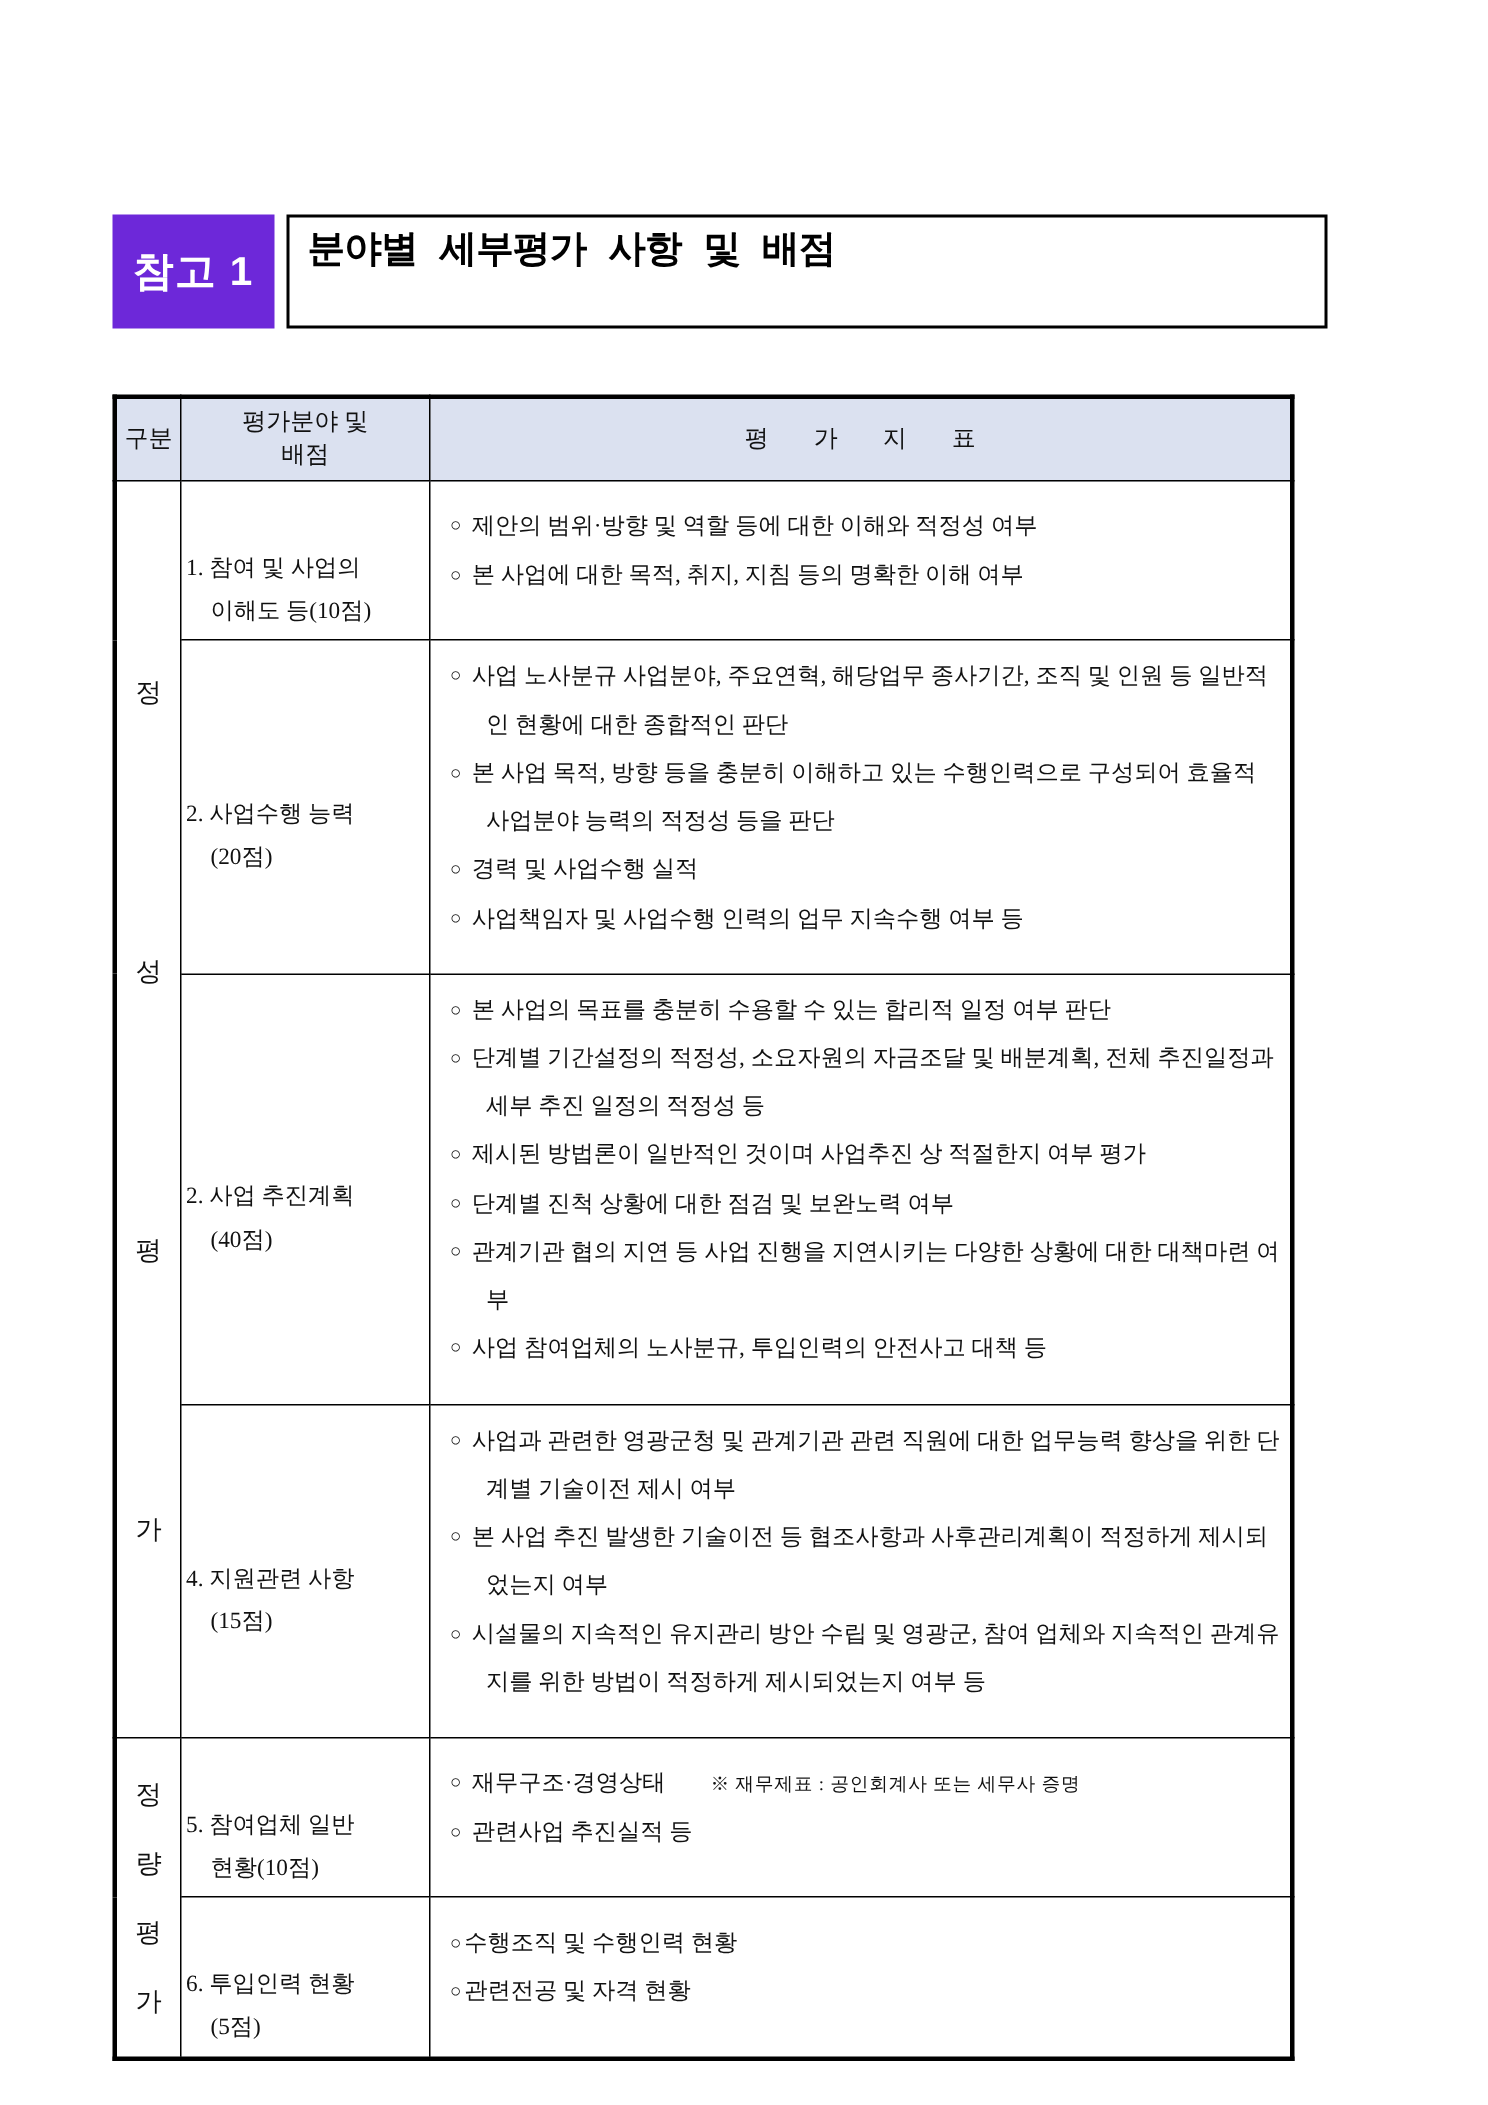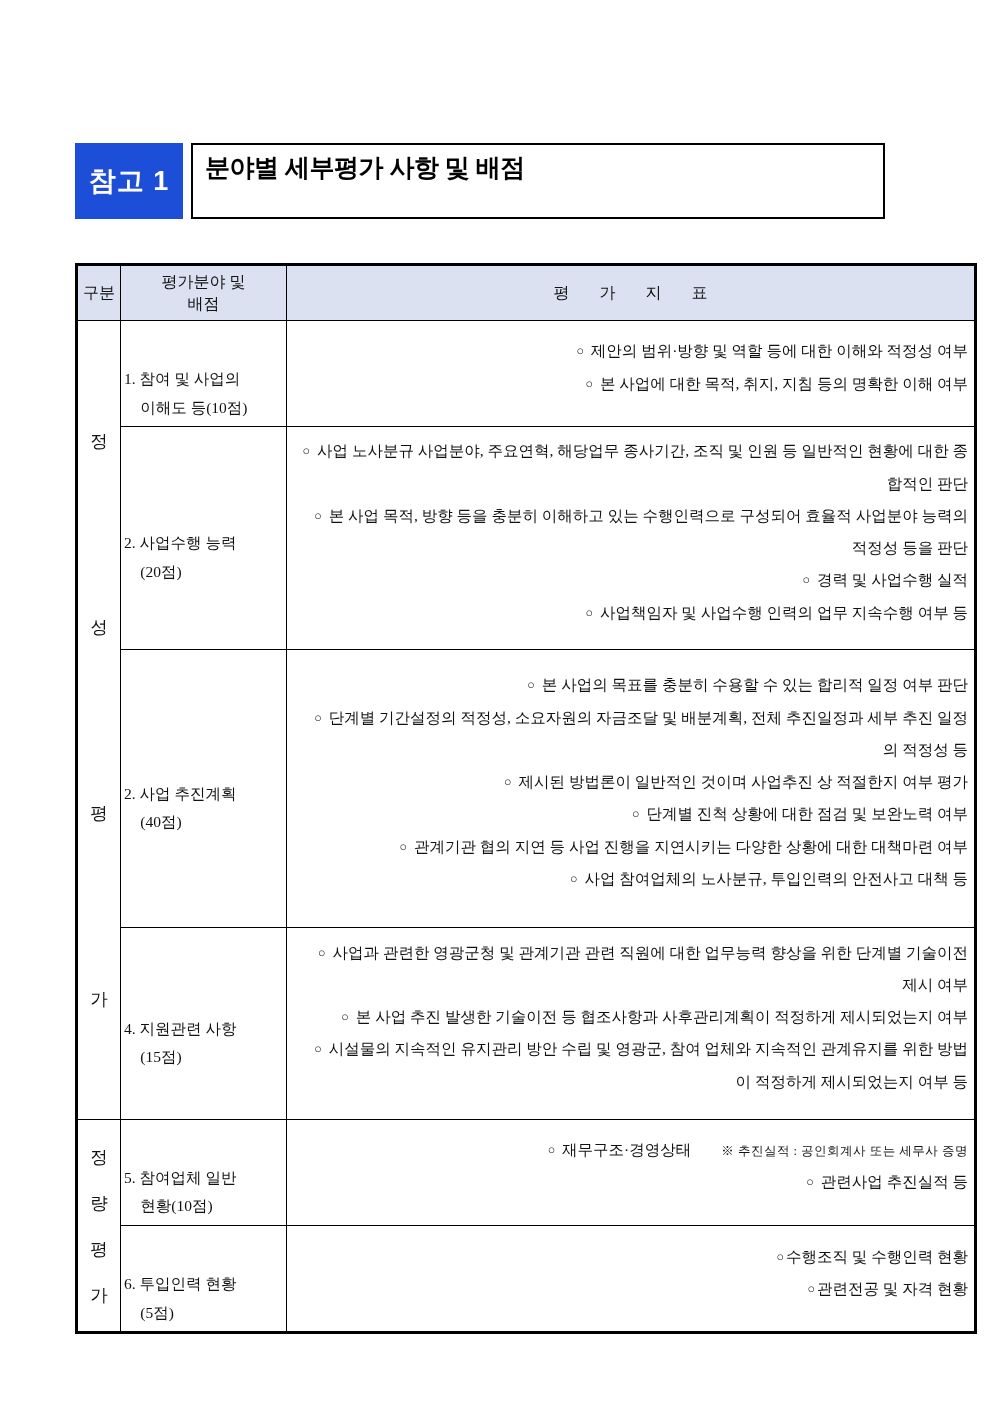--- a/index.html
+++ b/index.html
@@ -11,47 +11,47 @@
     color: #111111;
   }
 
   
   .header-band {
     position: absolute; left: 75px; top: 143px; width: 810px;
     display: flex; gap: 8px; align-items: stretch;
   }
   .ref-badge {
     width: 108px; min-height: 76px;
-    background: #1d4ed8;
+    background: #6d28d9;
     color: #ffffff;
     display: flex; align-items: center; justify-content: center;
     font-family: "Liberation Sans", "DejaVu Sans", sans-serif;
     font-weight: bold; font-size: 27px;
     letter-spacing: 1px;
   }
   .title-box {
     flex: 1;
     border: 2px solid #000000;
     padding: 7px 12px 8px 12px;
   }
   .doc-title {
-    font-family: Liberation Sans, sans-serif;
+    font-family: Liberation Mono, monospace;
     font-weight: bold; font-size: 25px; line-height: 1.25;
     letter-spacing: -0.5px;
     color: #000000;
   }
   .doc-subtitle {
     font-size: 17.5px; line-height: 1.35; margin-top: 1px;
     color: #000000;
   }
 
   
   table.eval {
     position: absolute; left: 75px; top: 263px;
-    width: 902px;
+    width: 788px;
     border-collapse: collapse;
     table-layout: fixed;
     border: 3px solid #000000;
   }
   table.eval th, table.eval td {
     border: 1.5px solid #000000;
   }
   col.c-gubun   { width: 44px; }
   col.c-field   { width: 166px; }
   col.c-ind     { width: auto; }
@@ -92,21 +92,20 @@
     line-height: 1.85;
   }
   td.label .l1 { white-space: nowrap; margin-top: 40px; }
   td.label .l2 { padding-left: 1.05em; }
 
   td.ind {
     font-size: 15.5px;
     vertical-align: middle;
     padding: 8px 6px 20px 13px;
     line-height: 2.08;
-    text-align: right;
   }
   .item { padding-left: 1.55em; text-indent: -1.55em; }
   .bullet { font-size: 12.5px; margin-right: 0.55em; position: relative; top: -1px; }
   .note { font-size: 12.5px; margin-left: 30px; letter-spacing: 0.5px; }
   tr.r6 td.ind .bullet { margin-right: 0.15em; }
 </style>
 </head>
 <body>
 
 <div class="header-band">
@@ -202,21 +201,21 @@
           <span>량</span>
           <span>평</span>
           <span>가</span>
         </div>
       </td>
       <td class="label">
         <div class="l1">5. 참여업체 일반</div>
         <div class="l2">현황(10점)</div>
       </td>
       <td class="ind">
-        <div class="item"><span class="bullet">○</span><span>재무구조·경영상태</span><span class="note">※ 추진실적 : 공인회계사 또는 세무사 증명</span></div>
+        <div class="item"><span class="bullet">○</span><span>재무구조·경영상태</span><span class="note">※ 재무제표 : 공인회계사 또는 세무사 증명</span></div>
         <div class="item"><span class="bullet">○</span><span>관련사업 추진실적 등</span></div>
       </td>
     </tr>
 
     <tr class="r6">
       <td class="label">
         <div class="l1">6. 투입인력 현황</div>
         <div class="l2">(5점)</div>
       </td>
       <td class="ind">

